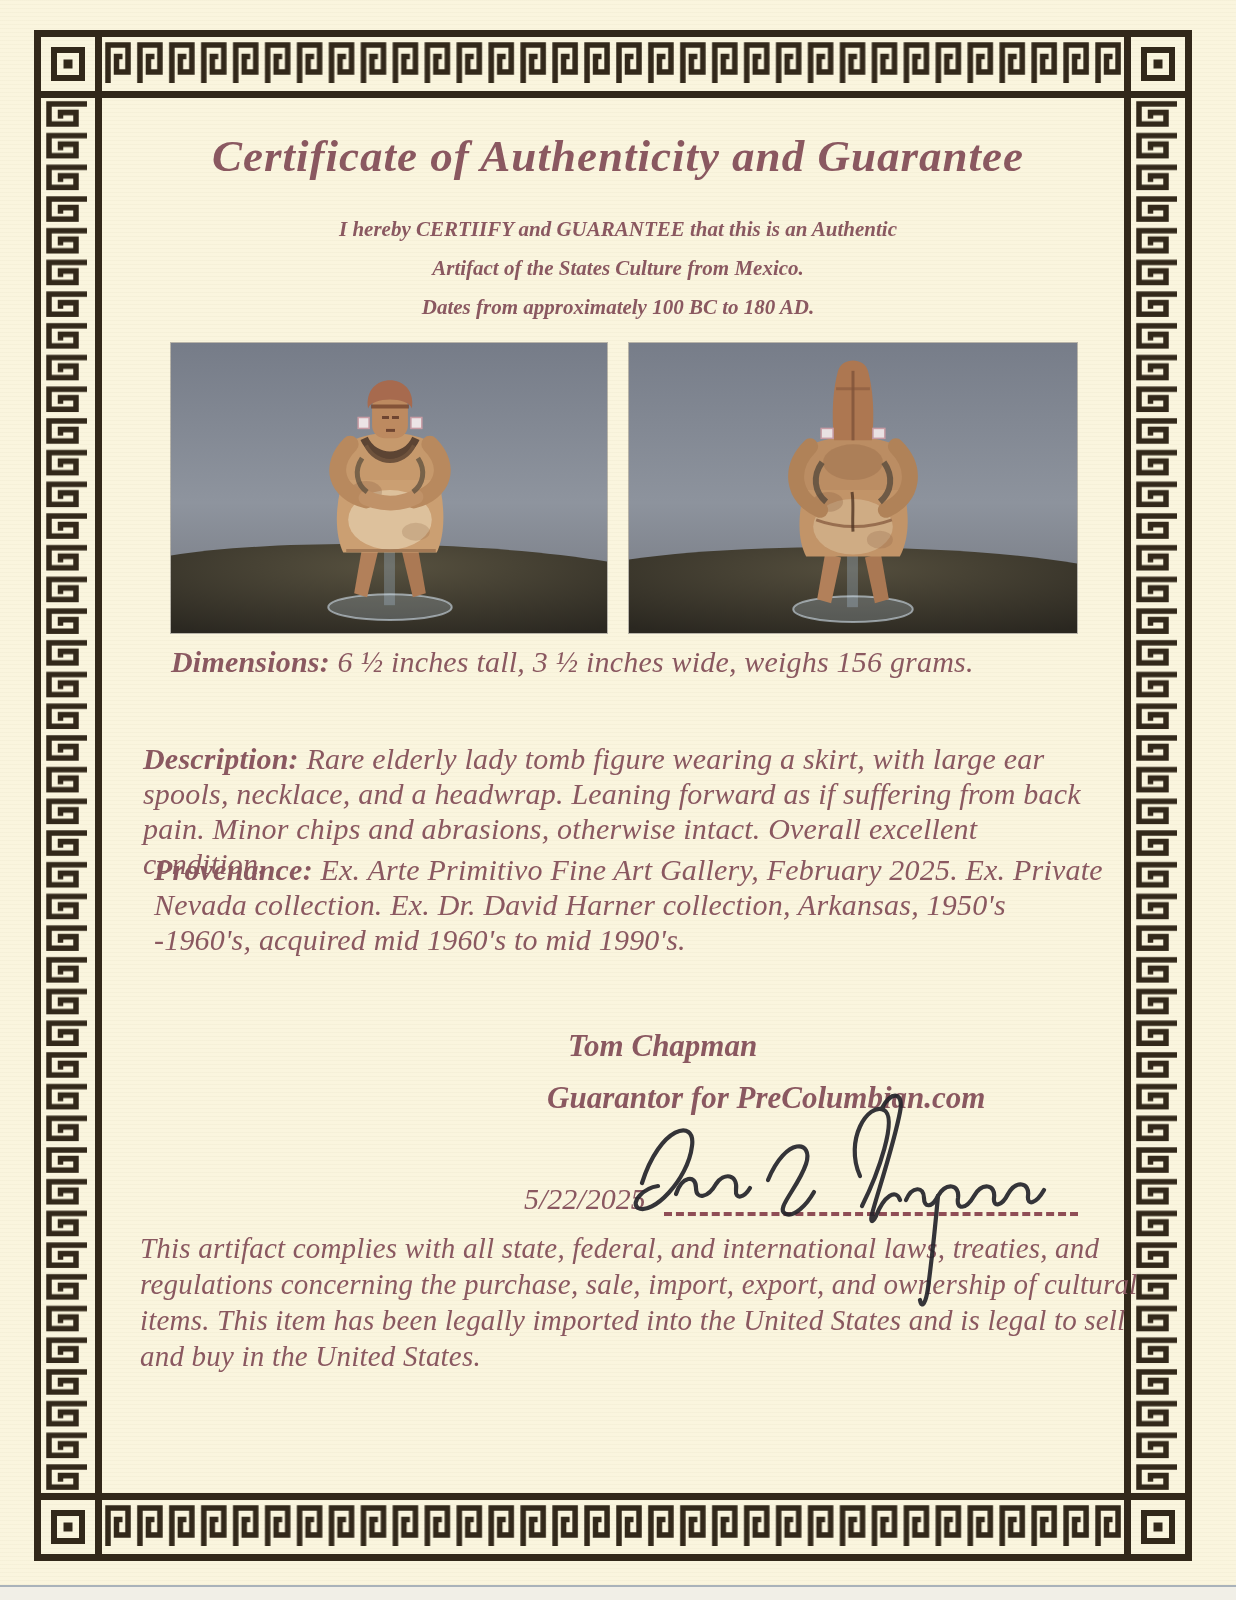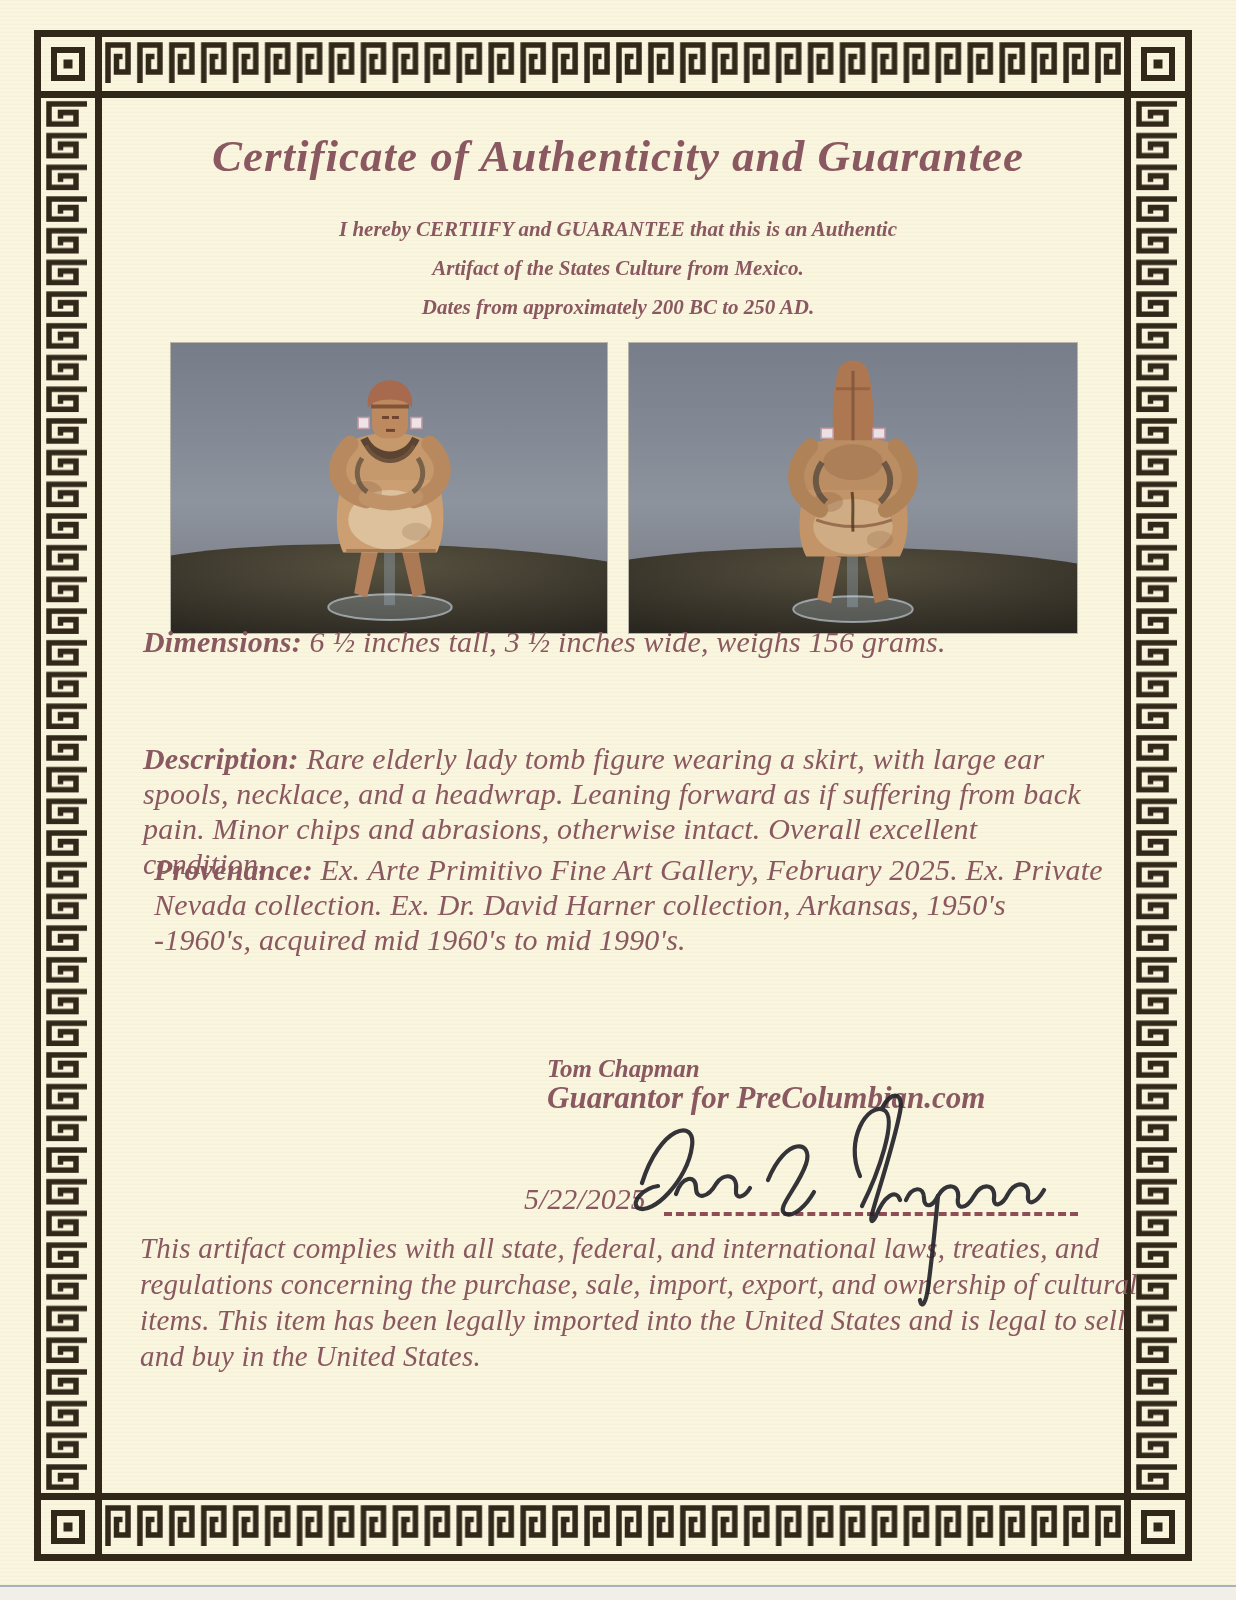--- a/index.html
+++ b/index.html
@@ -24,24 +24,24 @@
   }
   .photo{position:absolute;top:342px;height:292px;border:1px solid rgba(60,60,72,0.35);box-sizing:border-box;}
   .photo-front{left:170px;width:438px;}
   .photo-back{left:628px;width:450px;}
   .photo svg{display:block;width:100%;height:100%;}
   .para{
     position:absolute;left:143px;width:950px;
     font-size:30px;line-height:35px;letter-spacing:0.2px;
   }
   .para b{font-weight:bold;}
-  .p-dimensions{top:624px;}
+  .p-dimensions{top:644px;margin-left:28px;}
   .p-description{top:741px;}
   .p-provenance{top:852px;margin-left:11px;}
-  .signer-name{position:absolute;left:547px;top:1028px;font-size:25px;font-weight:bold;margin-top:27px;}
+  .signer-name{position:absolute;left:568px;top:1028px;font-size:31px;font-weight:bold;}
   .signer-role{position:absolute;left:547px;top:1080px;font-size:31px;font-weight:bold;}
   .sig-date{position:absolute;left:524px;top:1182px;font-size:30px;}
   .sig-line{
     position:absolute;left:664px;top:1176px;width:414px;height:36px;
     border-bottom:4px dashed #8f4e56;
   }
   .signature-svg{position:absolute;left:600px;top:1088px;z-index:5;pointer-events:none;}
   .p-legal{
     position:absolute;left:140px;top:1230px;width:1000px;
     font-size:29px;line-height:36px;letter-spacing:0.2px;
@@ -106,21 +106,21 @@
       <rect x="20" y="20" width="28" height="28" fill="none" stroke="#32281a" stroke-width="6"></rect>
       <rect x="29.5" y="29.5" width="9" height="9" fill="#32281a"></rect>
     </g>
   </svg>
 
   <div class="title">Certificate of Authenticity and Guarantee</div>
 
   <div class="cert-block">
     <div>I hereby CERTIIFY and GUARANTEE that this is an Authentic</div>
     <div>Artifact of the States Culture from Mexico.</div>
-    <div>Dates from approximately 200 BC to 250 AD.</div>
+    <div>Dates from approximately 100 BC to 180 AD.</div>
   </div>
 
   <div class="photo photo-front">
     <svg viewBox="0 0 438 292" preserveAspectRatio="none">
       <defs>
         <linearGradient id="pbg1" x1="0" y1="0" x2="0" y2="1">
           <stop offset="0" stop-color="#767c88"></stop>
           <stop offset="0.55" stop-color="#8e949e"></stop>
           <stop offset="1" stop-color="#71747c"></stop>
         </linearGradient>

